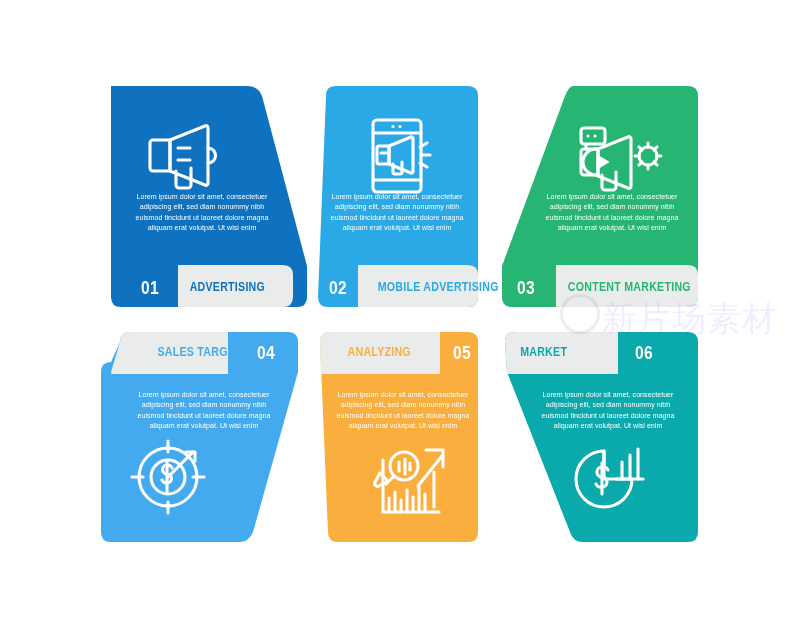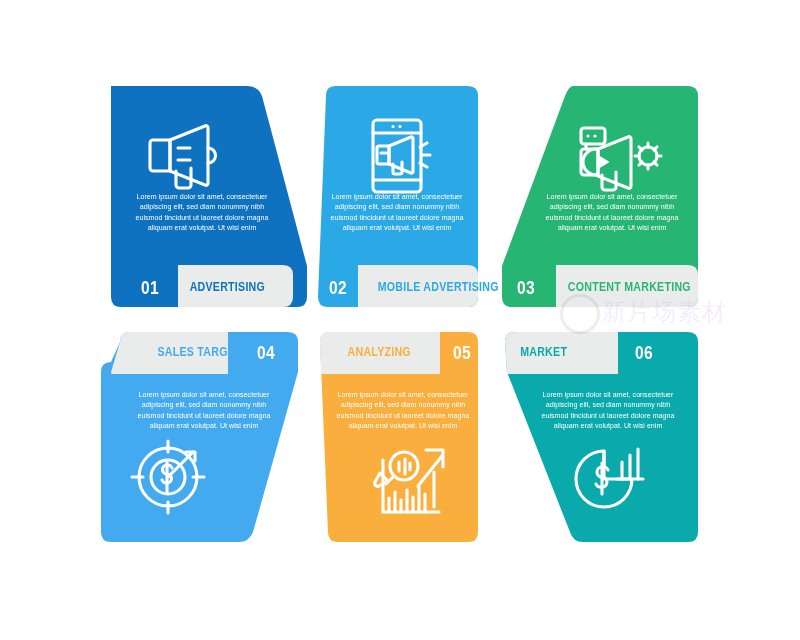--- a/index.html
+++ b/index.html
@@ -68,21 +68,21 @@
     top: 290px;
     width: 230px;
     height: 70px;
     opacity: 0.10;
     pointer-events: none;
   }
   .wm-text {
     position: absolute;
     left: 42px;
     top: 6px;
-    font-size: 24px;
+    font-size: 34px;
     color: #8b5cf6;
     font-family: "DejaVu Sans", sans-serif;
     letter-spacing: 1px;
   }
   .wm-circle {
     position: absolute;
     left: 0; top: 4px;
     width: 34px; height: 34px;
     border: 3px solid #555;
     border-radius: 50%;

